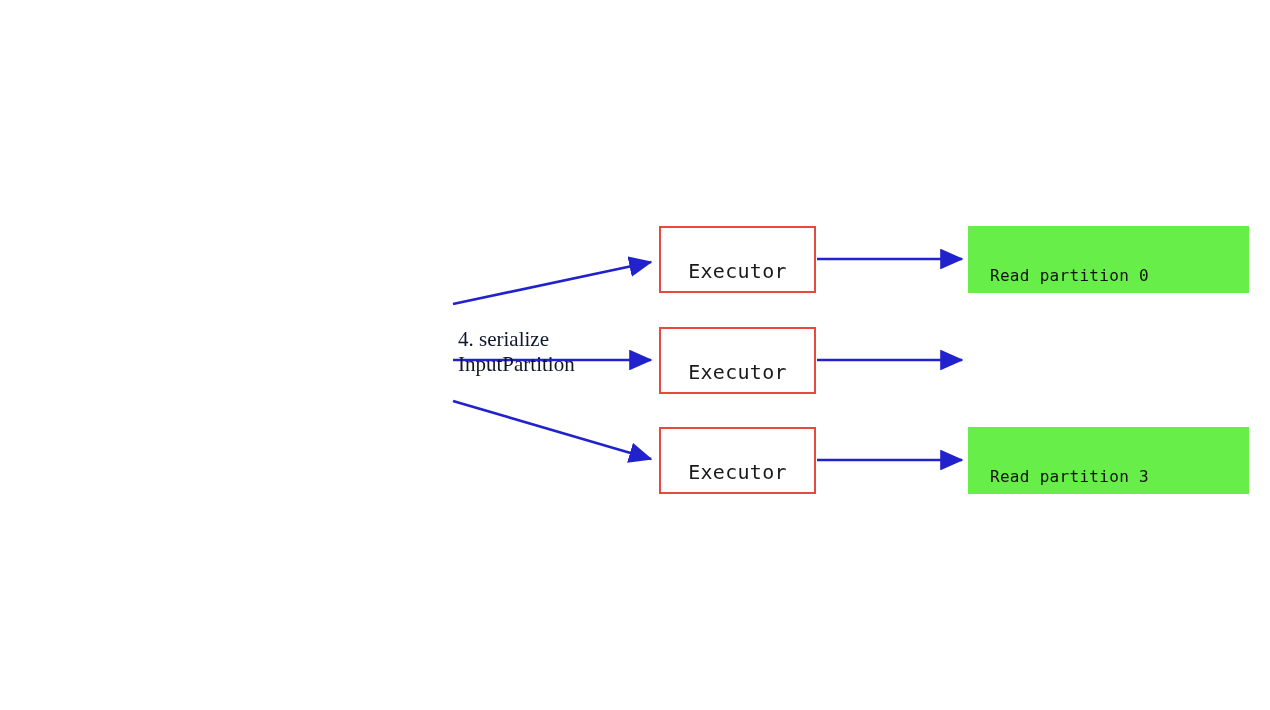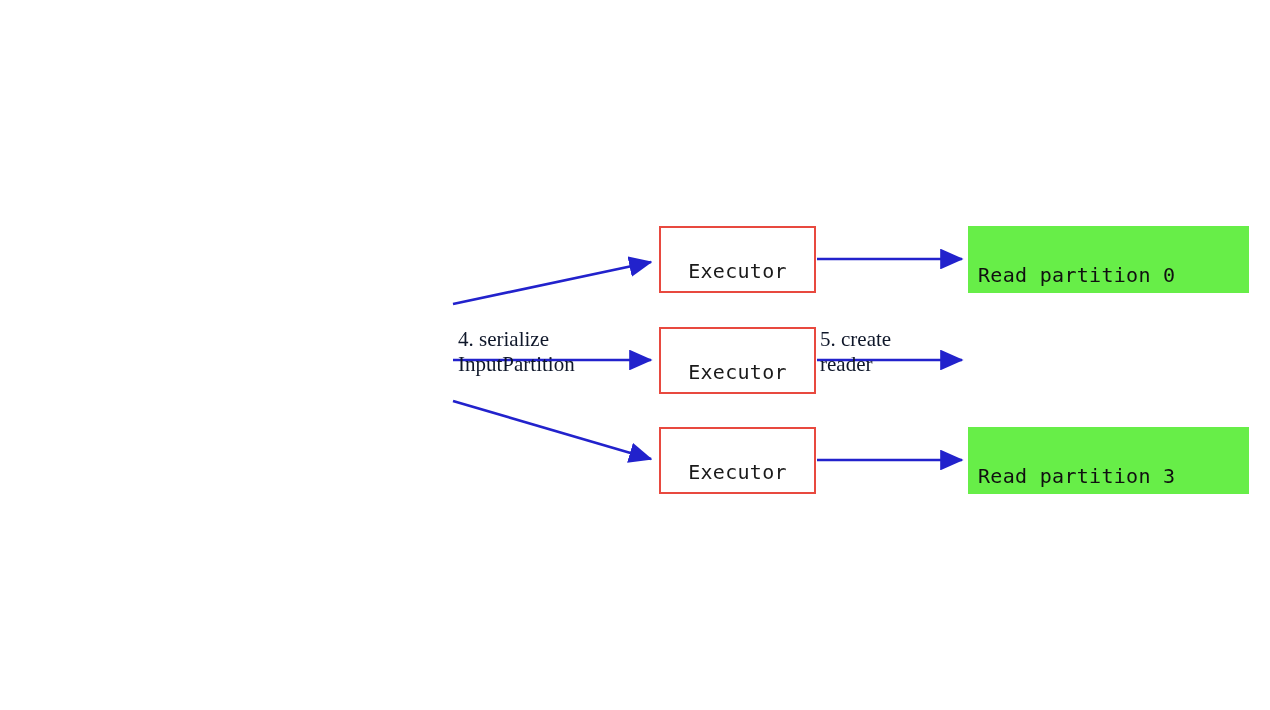--- a/index.html
+++ b/index.html
@@ -92,25 +92,25 @@
     left: 968px;
     width: 281px;
     height: 67px;
     box-sizing: border-box;
     background: #67ee48;
     display: flex;
     align-items: center;
   }
   .partition-box .label {
     font-family: "DejaVu Sans Mono", "Liberation Mono", monospace;
-    font-size: 20px;
+    font-size: 16px;
     color: #101010;
     letter-spacing: 0.3px;
     white-space: pre;
-    padding-left: 10px;
+    padding-left: 22px;
     margin-top: 31px;
   }
   #partition-0 { top: 226px; }
   #partition-1 { top: 327px; }
   #partition-2 { top: 427px; }
 
   
   .edge-label {
     position: absolute;
     font-family: "Liberation Serif", "DejaVu Serif", serif;
@@ -170,16 +170,14 @@
 
   <div class="partition-box" id="partition-0">
     <span class="label">Read partition 0</span>
   </div>
   <div class="partition-box" id="partition-2">
     <span class="label">Read partition 3</span>
   </div>
 
   <div class="edge-label" id="edge-label-serialize">4. serialize
 InputPartition</div>
-  <div class="edge-label" id="edge-label-create-reader">5. create
-reader</div>
 
 </div>
 
 </body></html>

